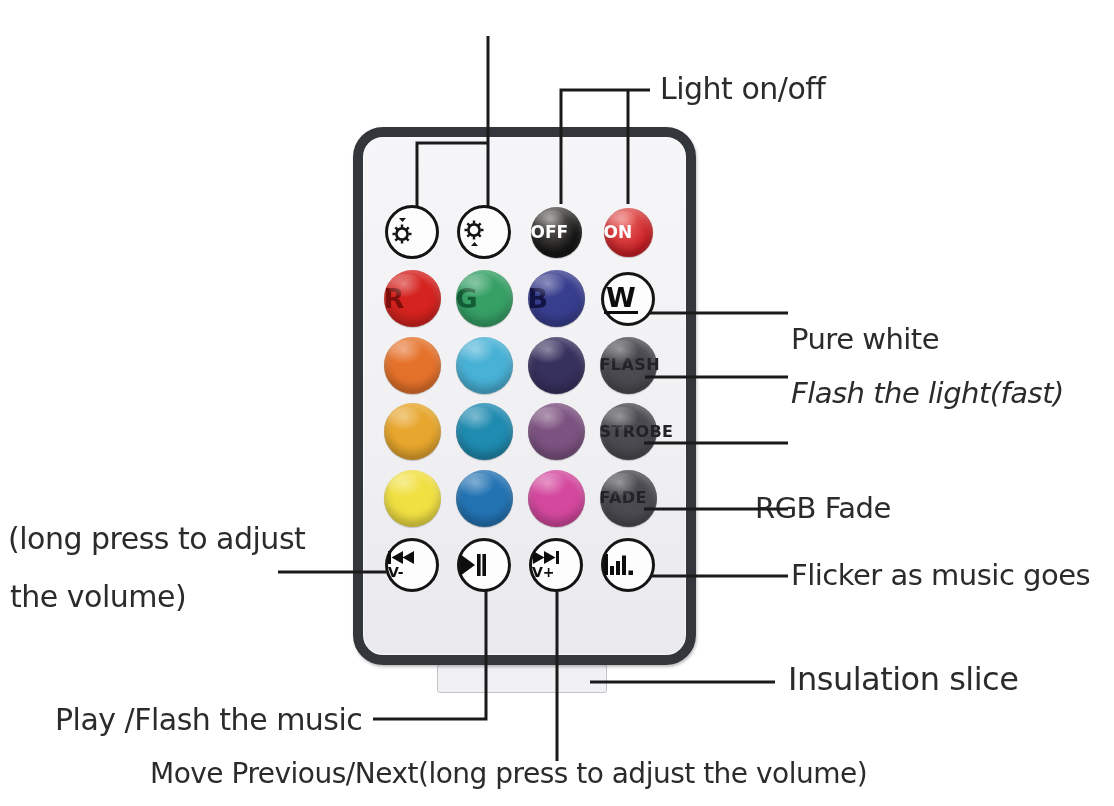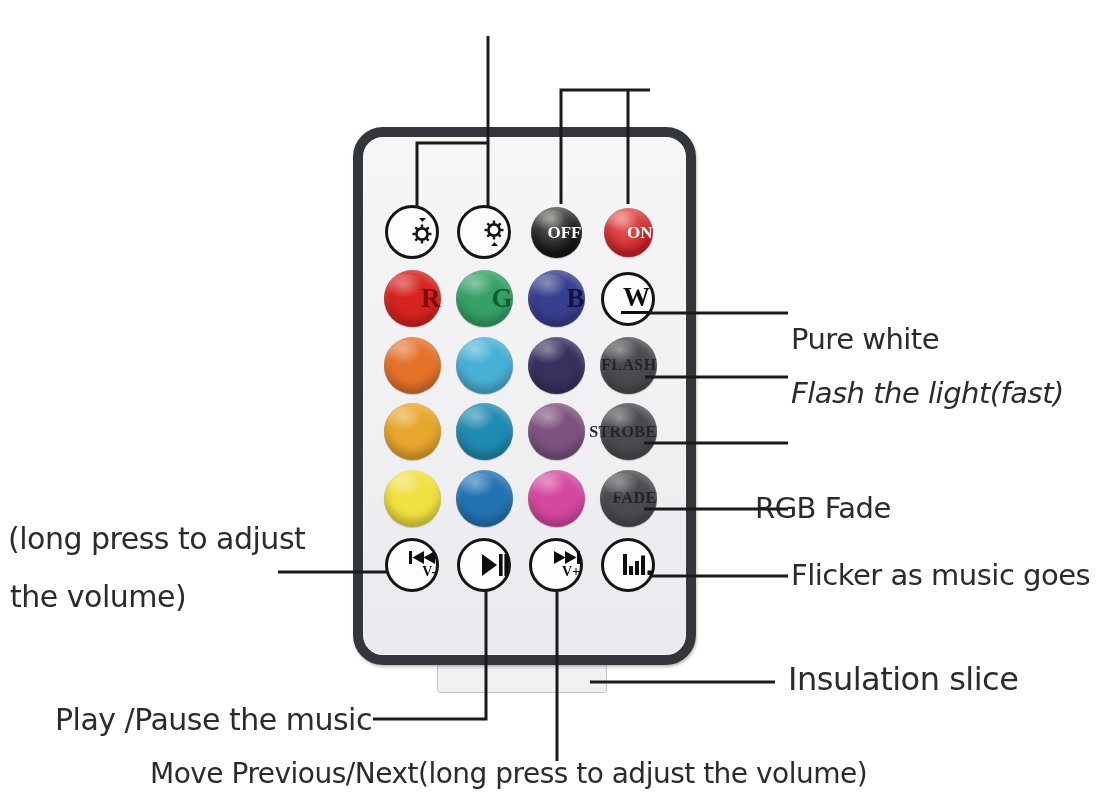--- a/index.html
+++ b/index.html
@@ -20,21 +20,21 @@
   .slice{
     position:absolute;left:437px;top:664px;width:170px;height:29px;box-sizing:border-box;
     background:#f1f1f4;border:1px solid #c3c3c9;border-radius:3px;z-index:1;
   }
   .leads{position:absolute;left:0;top:0;z-index:3;}
   .btn-grid{
     position:absolute;left:13px;top:62px;display:grid;
     grid-template-columns:repeat(4,72px);grid-template-rows:repeat(6,66.5px);
   }
   .cell{display:flex;align-items:center;justify-content:center;}
-  .btn{position:relative;border-radius:50%;display:flex;flex-direction:column;align-items:flex-end;justify-content:center;font-family:Liberation Serif, serif;}
+  .btn{position:relative;border-radius:50%;display:flex;flex-direction:column;align-items:flex-start;justify-content:center;}
   .btn.solid{
     width:57px;height:57px;
     box-shadow:inset 0 -7px 9px rgba(0,0,0,.25), inset 0 5px 7px rgba(255,255,255,.25), 0 1px 1px rgba(0,0,0,.2);
   }
   .btn.solid::before{
     content:"";position:absolute;left:8%;top:6%;width:62%;height:42%;border-radius:50%;
     background:radial-gradient(ellipse at 45% 40%, rgba(255,255,255,.42), rgba(255,255,255,0) 70%);
     pointer-events:none;
   }
   .btn.ring{
@@ -231,23 +231,24 @@
     <line x1="645" y1="377" x2="788" y2="377"></line>
     <line x1="644" y1="443" x2="788" y2="443"></line>
     <line x1="644" y1="509" x2="788" y2="509"></line>
     <line x1="651" y1="576" x2="788" y2="576"></line>
     <line x1="590" y1="682" x2="775" y2="682"></line>
     <line x1="278" y1="572" x2="388" y2="572"></line>
     <polyline points="373,719 486,719 486,591"></polyline>
     <line x1="557" y1="591" x2="557" y2="761"></line>
   </svg>
 
+  <div class="lbl" style="left:660px;top:71px;font-size:30px;">Light on/off</div>
   <div class="lbl" style="left:791px;top:294px;margin-top:28px;">Pure white</div>
   <div class="lbl" style="left:791px;top:376px;font-style:italic;">Flash the light(fast)</div>
   <div class="lbl" style="left:755px;top:491px;">RGB Fade</div>
   <div class="lbl" style="left:791px;top:558px;">Flicker as music goes</div>
   <div class="lbl big" style="left:788px;top:660px;">Insulation slice</div>
   <div class="lbl" style="left:8px;top:521px;font-size:30px;">(long press to adjust</div>
   <div class="lbl" style="left:10px;top:579px;font-size:30px;">the volume)</div>
-  <div class="lbl" style="left:55px;top:702px;font-size:30px;">Play /Pause the music</div>
+  <div class="lbl" style="left:55px;top:702px;font-size:30px;">Play /Flash the music</div>
   <div class="lbl" style="left:150px;top:757px;font-size:28px;">Move Previous/Next(long press to adjust the volume)</div>
 
 </div>
 
 </body></html>

